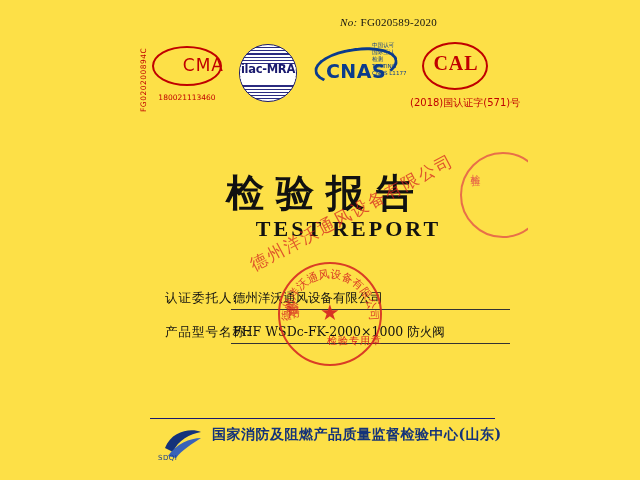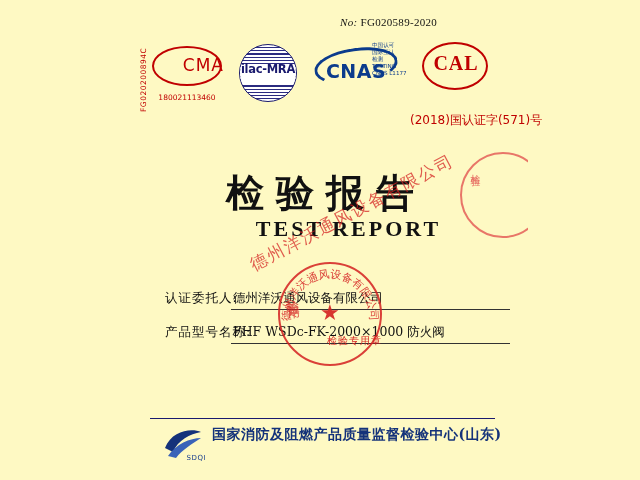--- a/index.html
+++ b/index.html
@@ -12,21 +12,21 @@
     height: 480px;
     overflow: hidden;
     font-family: "Liberation Serif", serif;
     color: #1a1a1a;
     position: relative;
   }
   .page {
     position: absolute;
     left: 0; top: 0;
     width: 640px; height: 480px;
-    background: #fef9c3;
+    background: #fde047;
   }
 
   
   .report-no {
     position: absolute;
     left: 340px;
     top: 16px;
     font-size: 11px;
     color: #111;
     letter-spacing: 0.3px;
@@ -182,25 +182,25 @@
     width: 88px;
     text-align: center;
     font-family: Liberation Serif, serif;
     font-weight: bold;
     font-size: 20px;
     color: #c00000;
     letter-spacing: 1px;
   }
   .cal-sub {
     position: absolute;
-    left: -2px; top: 72px;
+    left: -2px; top: 56px;
     width: 92px;
     text-align: center;
     font-family: "DejaVu Sans", sans-serif;
-    font-size: 12px;
+    font-size: 10px;
     color: #c00000;
     white-space: nowrap;
   }
 
   
   .title-cn {
     position: absolute;
     left: 0; top: 168px;
     width: 640px;
     text-align: center;
@@ -383,21 +383,21 @@
     left: 12px;
     top: 2px;
     width: 42px;
     height: 34px;
   }
   .sdqi-label {
     position: absolute;
     left: 8px;
     top: 30px;
     width: 48px;
-    text-align: right;
+    text-align: left;
     font-family: "DejaVu Sans", sans-serif;
     font-size: 7px;
     color: #1a3f8f;
     letter-spacing: 0.5px;
   }
   .footer-cn {
     position: absolute;
     left: 62px;
     top: 2px;
     font-family: "DejaVu Serif", serif;

